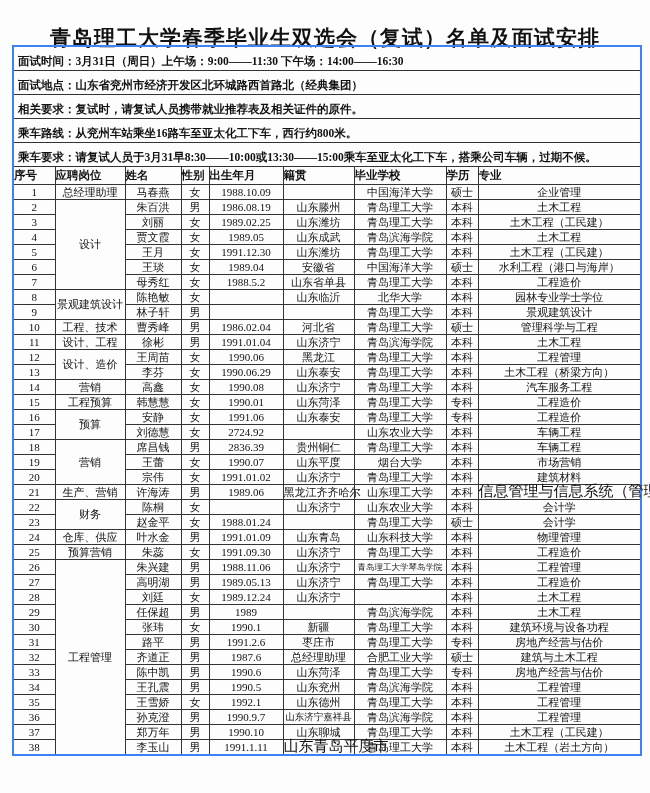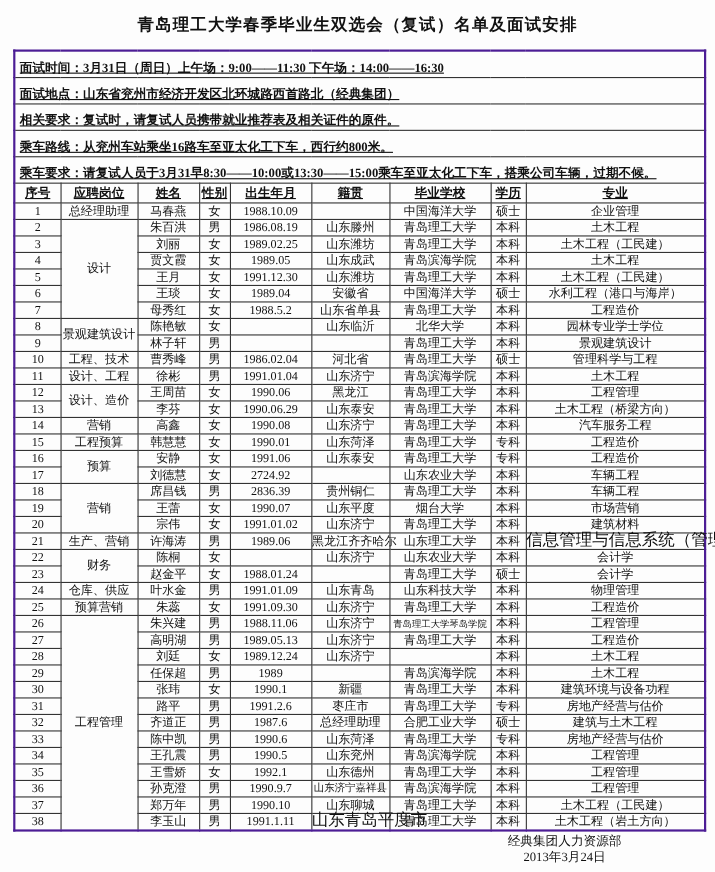--- a/index.html
+++ b/index.html
@@ -6,52 +6,52 @@
   .page{
     position:relative;
     width:650px;height:793px;
     background:#fdfdfd;
     font-family:"Liberation Serif","DejaVu Serif",serif;
     color:#111;
     overflow:hidden;
     box-sizing:border-box;
   }
   .title{
-    padding-top:13px;
+    padding-top:24px;
     text-align:center;
-    font-size:15px;
+    font-size:21px;
     font-weight:bold;
     letter-spacing:1px;
   }
   table.sheet{
     position:absolute;
     left:12px;top:45px;
     width:628px;
     border-collapse:collapse;
     table-layout:fixed;
   }
   table.sheet td, table.sheet th{
     border:1px solid #333;
     padding:0;
     overflow:visible;
     font-weight:normal;
   }
-  table.sheet{border:2px solid #4c1d95;text-decoration:underline;}
+  table.sheet{border:2px solid #3b82f6;}
   tr.info-row td{
     height:22px;
     vertical-align:bottom;
     text-align:left;
     font-weight:bold;
     font-size:11.5px;
     padding:0 0 1px 4px;
     white-space:nowrap;
   }
   tr.head-row td{
     height:17px;
-    text-align:center;
+    text-align:left;
     vertical-align:middle;
     font-weight:bold;
     font-size:11.5px;
     white-space:nowrap;
   }
   tr.data-row td{
     height:14px;
     text-align:center;
     vertical-align:middle;
     font-size:11px;
@@ -508,18 +508,14 @@
           <td><span class="cv">男</span></td>
           <td><span class="cv">1991.1.11</span></td>
           <td><span class="cv" style="font-size: 15px;">山东青岛平度市</span></td>
           <td><span class="cv">青岛理工大学</span></td>
           <td><span class="cv">本科</span></td>
           <td><span class="cv">土木工程（岩土方向）</span></td>
         </tr>
       </tbody>
   </table>
 
-  <div class="footer">
-    <div>经典集团人力资源部</div>
-    <div>2013年3月24日</div>
-  </div>
 
 </div>
 
 </body></html>

